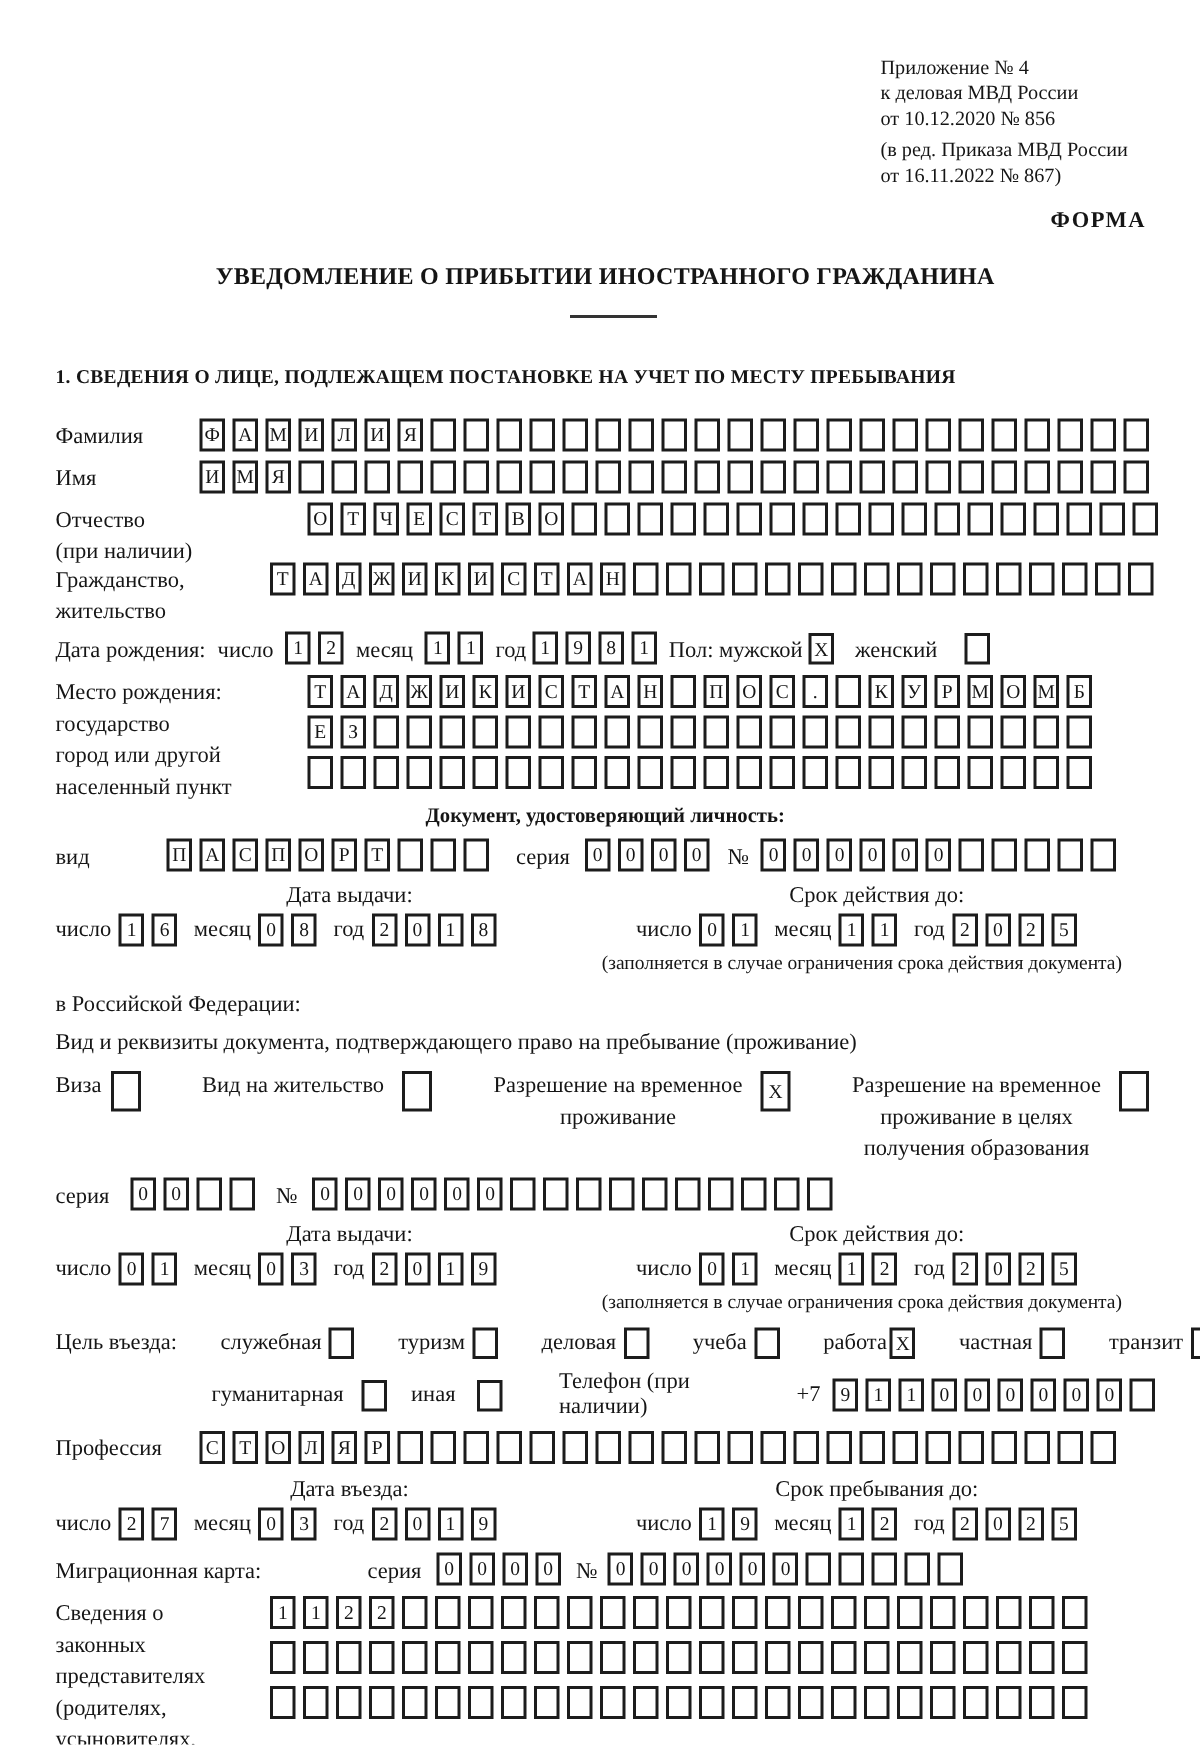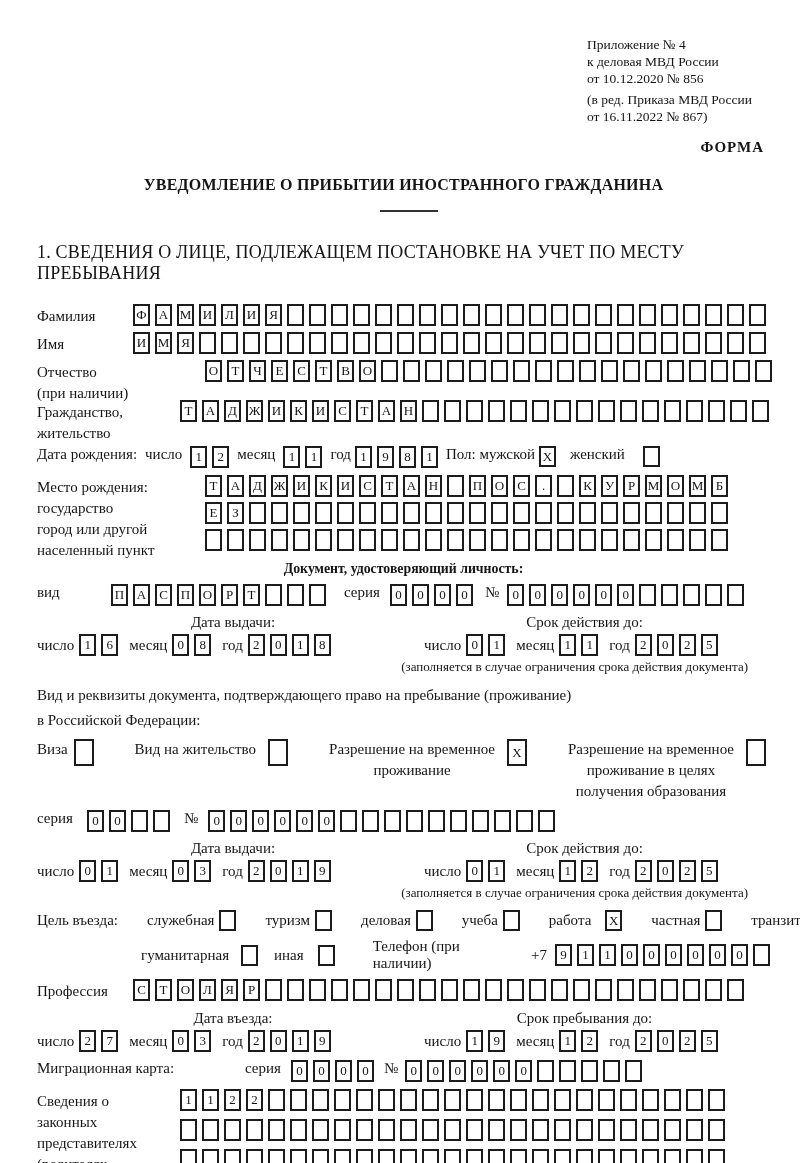--- a/index.html
+++ b/index.html
@@ -8,38 +8,38 @@
   .page{padding:36px 30px 0 37px;position:relative;}
 
   
   .appendix{width:175px;margin-left:auto;margin-right:8px;font-size:13.5px;line-height:17px;}
   .edition{margin-top:4px;}
   .forma{ text-align:right;margin-top:14px;margin-right:6px;font-weight:bold;font-size:15px;letter-spacing:1px;}
 
   
   .title{margin-top:18px;text-align:center;font-weight:bold;font-size:16px;line-height:22px;letter-spacing:.2px;}
   .title-blank{display:inline-block;width:58px;border-bottom:2px solid #333;margin-left:10px;height:14px;}
-  .section-heading{margin-top:24px;font-weight:normal;font-size:18px;letter-spacing:.2px;}
+  .section-heading{margin-top:24px;font-weight:bold;font-size:13px;letter-spacing:.2px;}
 
   
   .cellrow{display:flex;gap:5px;flex:0 0 auto;}
   .cell{box-sizing:border-box;flex:none;width:17px;height:22px;border:2px solid #1c1c1c;
         display:flex;align-items:center;justify-content:center;font-size:13px;}
   .cb{box-sizing:border-box;flex:none;width:17px;height:21px;border:2px solid #1c1c1c;
       display:inline-flex;align-items:center;justify-content:center;font-size:13px;}
   .cb-lg{width:20px;height:27px;}
 
   .frow{display:flex;align-items:flex-start;margin-top:5px;}
   .flabel{flex:0 0 auto;padding-top:2px;line-height:21px;}
   .w74{width:74px}.w96{width:96px}.w143{width:143px}.w168{width:168px}.w208{width:208px}
   .stack>.cellrow{margin-bottom:5px;}
 
   .doc-heading{margin-top:7px;text-align:center;font-weight:bold;font-size:13.8px;}
 
-  .inline-row{display:flex;align-items:flex-start;margin-top:7px;}
+  .inline-row{display:flex;align-items:flex-end;margin-top:7px;}
   .inline-row .gap8{margin-left:8px}.inline-row .gap14{margin-left:14px}.inline-row .gap18{margin-left:18px}
   .lbl{flex:0 0 auto;}
 
   .dates-row{display:flex;margin-top:8px;}
   .dates-left{width:362px;}
   .dates-right{flex:1;}
   .date-heading{text-align:center;font-size:15px;}
   .dates-left .date-heading{padding-left:30px;}
   .date-line{display:flex;align-items:center;gap:5px;margin-top:3px;}
   .date-line .dl{margin-left:6px;}
@@ -417,22 +417,22 @@
             <span class="cell">0</span>
             <span class="cell">2</span>
             <span class="cell">5</span>
           </span>
       </div>
     </div>
   </div>
   <div class="note">(заполняется в случае ограничения срока действия документа)</div>
 
   <div class="intro">
+    <div>в Российской Федерации:</div>
     <div>Вид и реквизиты документа, подтверждающего право на пребывание (проживание)</div>
-    <div>в Российской Федерации:</div>
   </div>
 
   <div class="opts-row">
     <div class="opt">
       <span class="opt-label">Виза</span>
       <span class="cb cb-lg" style="margin-left:-6px;"></span>
     </div>
     <div class="opt">
       <span class="opt-label">Вид на жительство</span>
       <span class="cb cb-lg"></span>
@@ -542,21 +542,21 @@
       <span class="cb"></span>
     </span>
     <span class="pair">
       <span>деловая</span>
       <span class="cb"></span>
     </span>
     <span class="pair">
       <span>учеба</span>
       <span class="cb"></span>
     </span>
-    <span class="pair" style="gap:14px;">
+    <span class="pair" style="gap:2px;">
       <span>работа</span>
       <span class="cb">X</span>
     </span>
     <span class="pair">
       <span>частная</span>
       <span class="cb"></span>
     </span>
     <span class="pair">
       <span>транзит</span>
       <span class="cb"></span>

